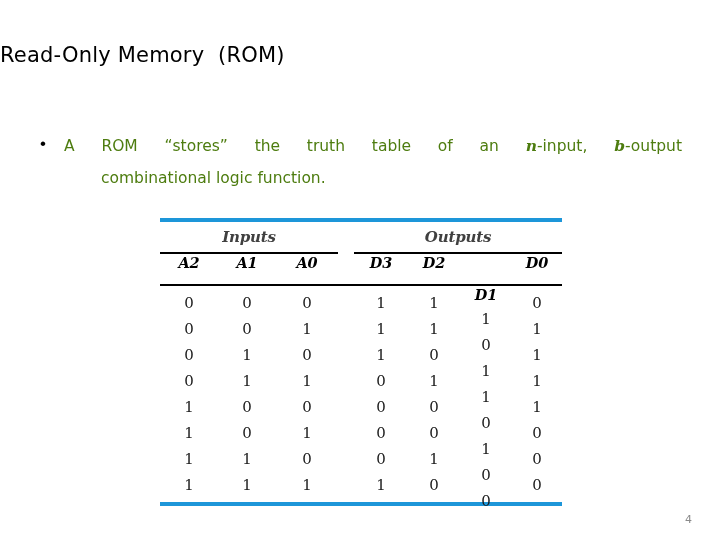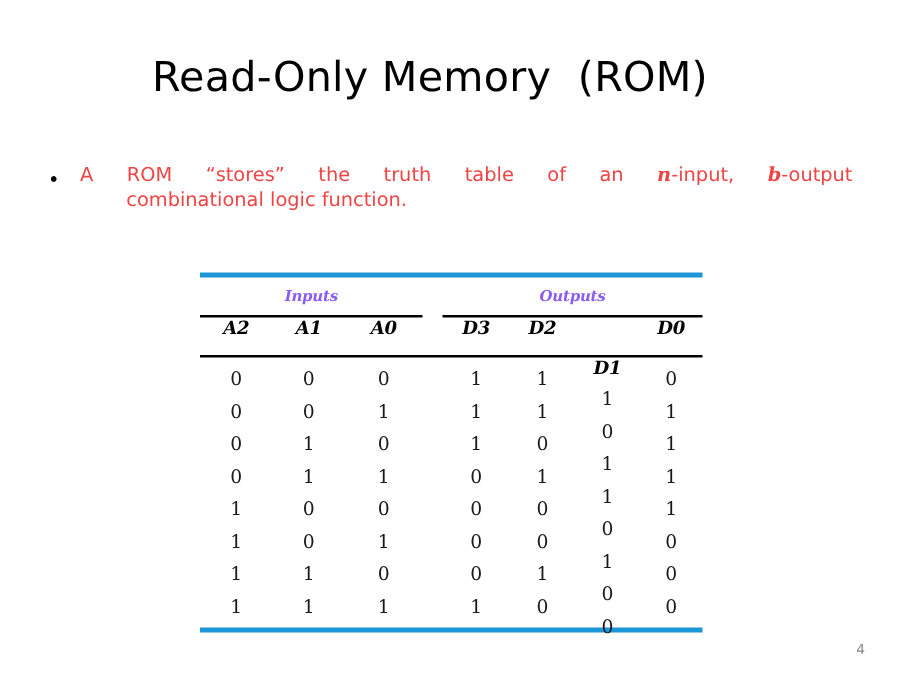--- a/index.html
+++ b/index.html
@@ -22,23 +22,23 @@
     inset: 0;
     background: #ffffff;
   }
 
   
   .slide-title {
     position: absolute;
     top: 44px;
     left: 0;
     width: 688px;
-    text-align: center;
+    text-align: left;
     font-family: "DejaVu Sans", "Liberation Sans", sans-serif;
-    font-size: 33px;
+    font-size: 21px;
     font-weight: 400;
     letter-spacing: 0.2px;
     color: #000000;
     line-height: 1.1;
     white-space: pre;
   }
 
   
   .body-block {
     position: absolute;
@@ -57,22 +57,22 @@
     line-height: 28px;
     color: #000000;
     text-align: left;
     padding-left: 2px;
     box-sizing: border-box;
   }
   .bullet-text {
     flex: 1 1 auto;
     font-family: "DejaVu Sans", "Liberation Sans", sans-serif;
     font-size: 15.5px;
-    line-height: 20px;
-    color: #ef4444;
+    line-height: 32px;
+    color: #4d7c0f;
     text-align: justify;
     text-justify: inter-word;
   }
   .bullet-text .line1 {
     display: block;
     text-align: justify;
     text-align-last: justify;
   }
   .bullet-text .line2 {
     display: block;
@@ -104,23 +104,23 @@
 
   .grp-head-row {
     display: flex;
     height: 30px;
     align-items: center;
   }
   .grp-cell {
     font-family: "DejaVu Serif", "Liberation Serif", serif;
     font-style: italic;
     font-weight: bold;
-    font-size: 12px;
+    font-size: 15px;
     text-align: center;
-    color: #8b5cf6;
+    color: #404040;
     letter-spacing: -0.2px;
   }
   .grp-inputs  { width: 178px; }
   .grp-gap     { width: 16px; }
   .grp-outputs { width: 208px; }
 
   .grp-rule-row {
     display: flex;
     height: 2px;
   }

